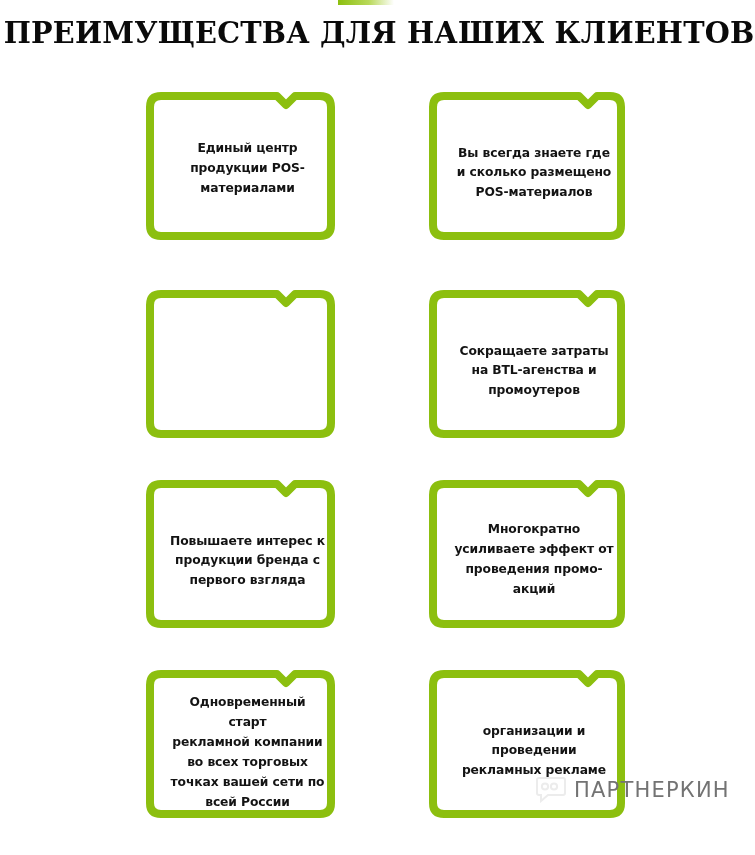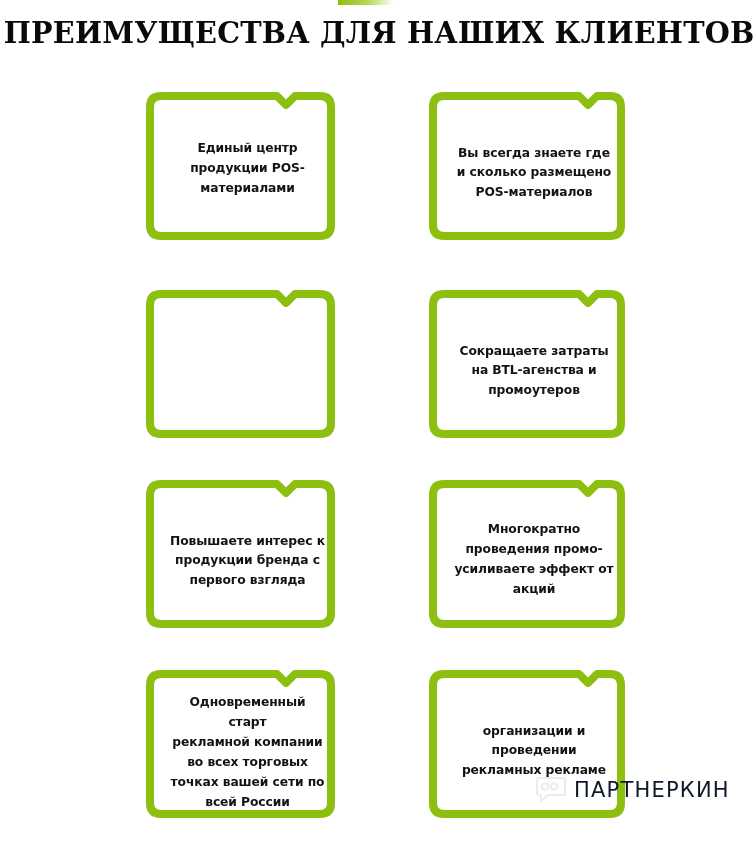--- a/index.html
+++ b/index.html
@@ -122,21 +122,21 @@
   .watermark .wm-icon {
     width: 30px;
     height: 27px;
     flex: 0 0 auto;
   }
   .watermark .wm-text {
     font-family: "DejaVu Sans", "Liberation Sans", sans-serif;
     font-size: 21px;
     font-weight: 400;
     letter-spacing: 1.2px;
-    color: #0f172a;
+    color: #737373;
     white-space: nowrap;
   }
 </style>
 </head>
 <body>
 
 <div id="page">
 
   <div class="top-sliver"></div>
 
@@ -193,22 +193,22 @@
         <span class="ln">первого взгляда</span>
       </div>
     </div>
 
     <div class="card c-r3c2">
       <svg class="card-frame" viewBox="0 0 206 156" preserveAspectRatio="none" aria-hidden="true">
         <path d="M 9,19 Q 9,8 20,8 L 155,8 L 164,17 L 173,8 L 186,8 Q 197,8 197,19 L 197,137 Q 197,148 186,148 L 20,148 Q 9,148 9,137 Z" fill="none" stroke="#8cbf0f" stroke-width="8" stroke-linejoin="round" stroke-linecap="round"></path>
       </svg>
       <div class="card-text">
         <span class="ln">Многократно</span>
+        <span class="ln">усиливаете эффект от</span>
         <span class="ln">проведения промо-</span>
-        <span class="ln">усиливаете эффект от</span>
         <span class="ln">акций</span>
       </div>
     </div>
 
     <div class="card c-r4c1">
       <svg class="card-frame" viewBox="0 0 199 156" preserveAspectRatio="none" aria-hidden="true">
         <path d="M 9,19 Q 9,8 20,8 L 136,8 L 145,17 L 154,8 L 179,8 Q 190,8 190,19 L 190,137 Q 190,148 179,148 L 20,148 Q 9,148 9,137 Z" fill="none" stroke="#8cbf0f" stroke-width="8" stroke-linejoin="round" stroke-linecap="round"></path>
       </svg>
       <div class="card-text">
         <span class="ln">Одновременный старт</span>

